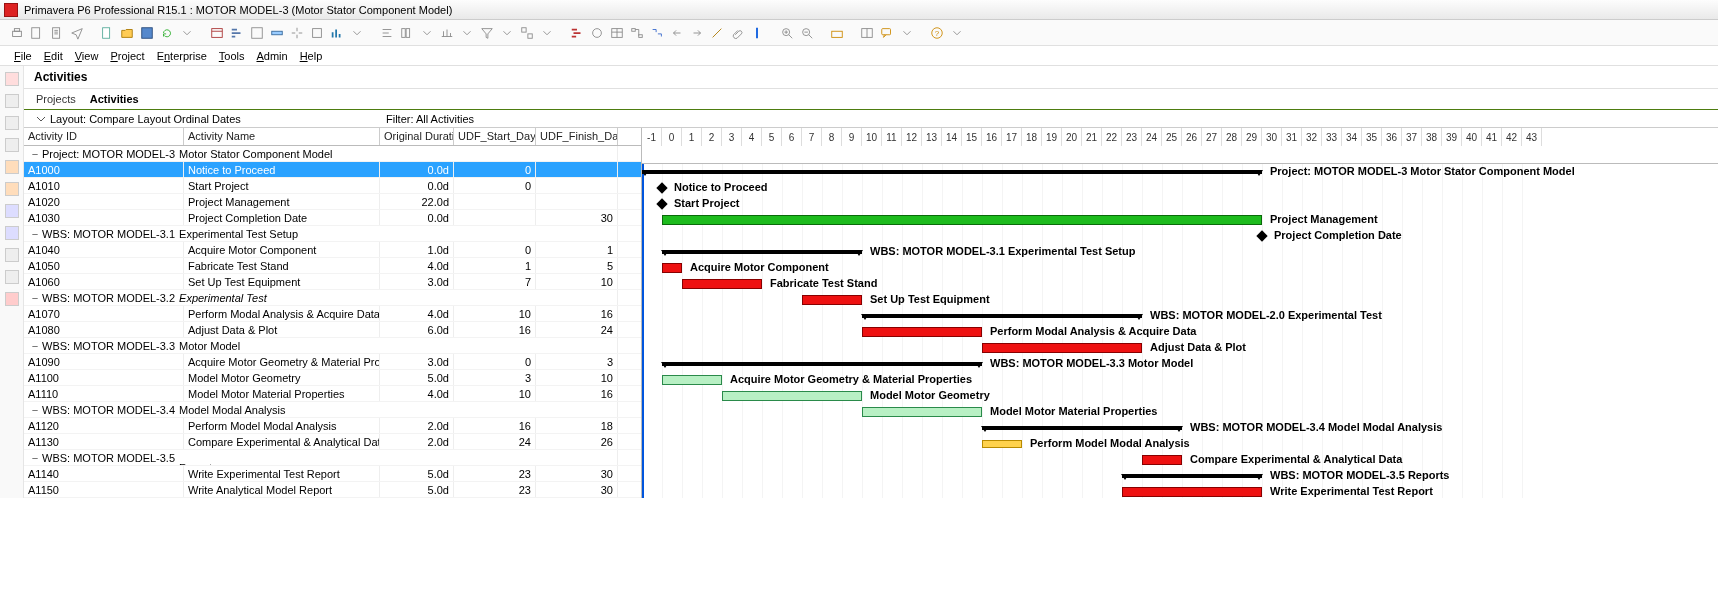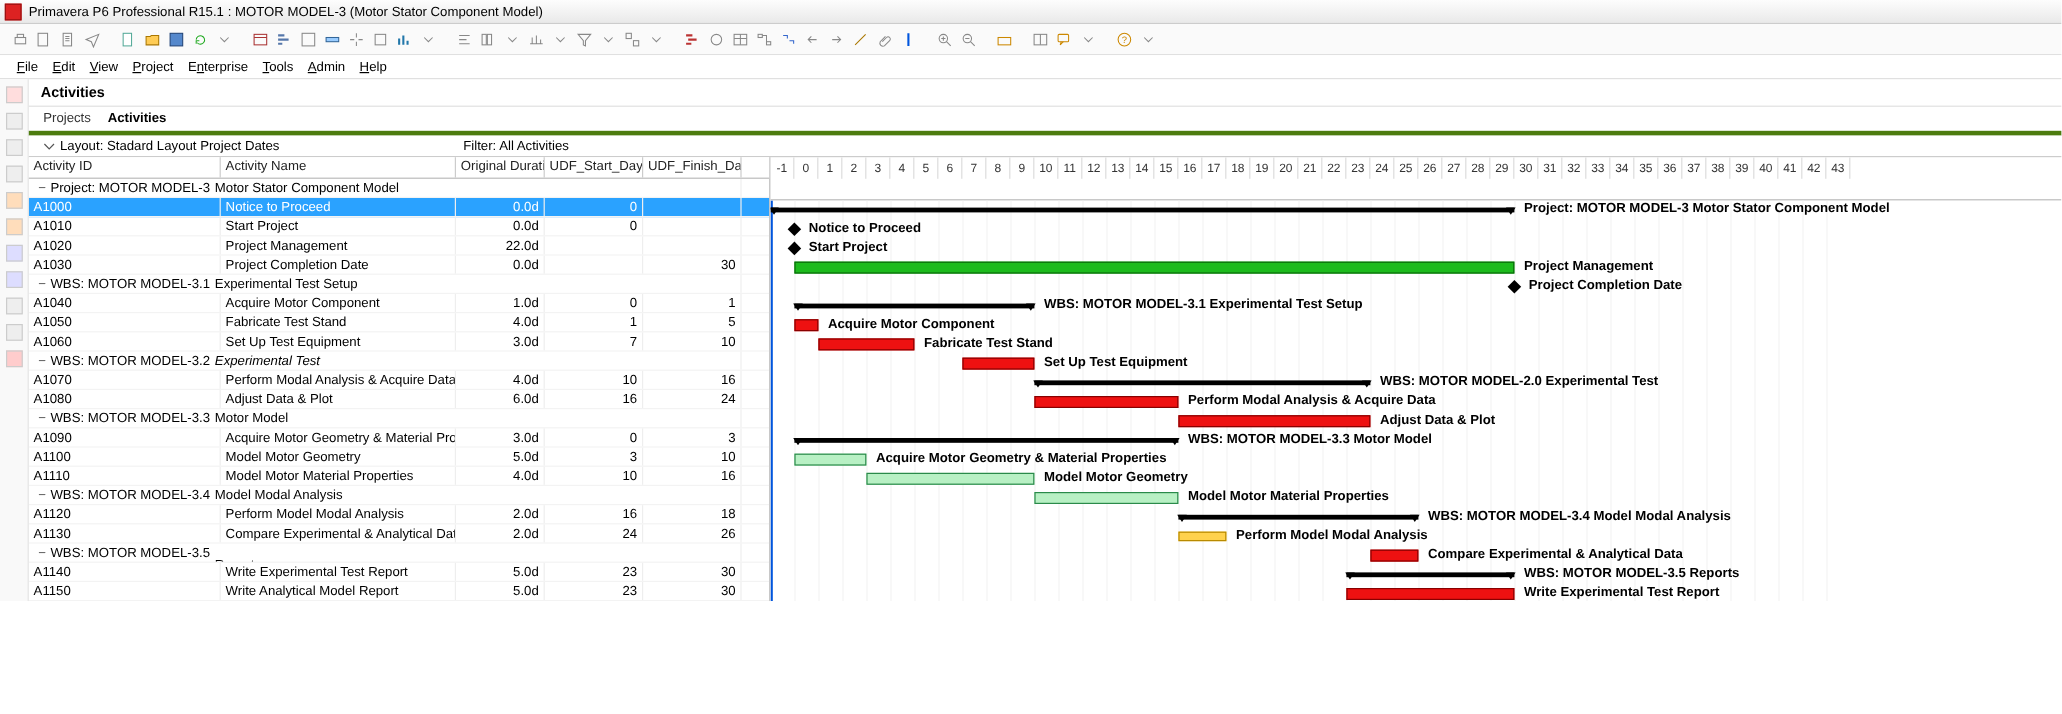--- a/index.html
+++ b/index.html
@@ -12,21 +12,21 @@
   .tool svg{width:14px;height:14px}
   .tool-sep{width:8px}
   .menubar{height:20px;border-bottom:1px solid #e0e0e0;display:flex;align-items:center;gap:4px;padding:0 10px;background:#fff}
   .menu-item{padding:2px 4px;cursor:pointer}
   .menu-item .ul{text-decoration:underline}
   .main{display:flex;height:calc(100% - 66px)}
   .left-tools{width:24px;border-right:1px solid #e5e5e5;background:#f9f9f9;display:flex;flex-direction:column;align-items:center;gap:8px;padding-top:6px}
   .left-tools .lt{width:14px;height:14px;background:#eee;border:1px solid #ccc;cursor:pointer}
   .content{flex:1;display:flex;flex-direction:column}
   .section-header{padding:4px 10px;font-weight:bold;font-size:12px;border-bottom:1px solid #e0e0e0}
-  .tabs{display:flex;gap:14px;padding:4px 12px;font-weight:bold;border-bottom:4px solid #4d7c0f}
+  .tabs{display:flex;gap:14px;padding:4px 12px;font-weight:bold;border-bottom:1px solid #4d7c0f}
   .tabs .tab.inactive{font-weight:normal;color:#333}
   .layout-bar{display:flex;border-bottom:1px solid #ccc;height:18px;align-items:center;font-size:11px;background:#fff}
   .layout-bar .lb-left{width:356px;padding-left:12px;display:flex;align-items:center;gap:4px}
   .layout-bar .lb-left .chev{width:10px;height:10px}
   .layout-bar .lb-filter{padding-left:6px}
   
   .grid-split{display:flex;flex:1;min-height:0}
   .table-pane{width:618px;display:flex;flex-direction:column;border-right:1px solid #bbb}
   .thead{display:flex;border-bottom:1px solid #bbb;height:18px;background:#fff}
   .th{border-right:1px solid #ccc;padding:2px 4px;color:#222;white-space:nowrap;overflow:hidden}
@@ -350,21 +350,21 @@
     <div class="section-header">Activities</div>
     <div class="tabs">
       <span class="tab inactive">Projects</span>
       <span class="tab">Activities</span>
     </div>
     <div class="layout-bar">
       <div class="lb-left">
         <svg class="chev" viewBox="0 0 10 10">
             <path d="M1 3l4 4 4-4" fill="none" stroke="#555"></path>
           </svg>
-        <span>Layout: Stadard Layout Project Dates</span>
+        <span>Layout: Compare Layout Ordinal Dates</span>
       </div>
       <div class="lb-filter">Filter: All Activities</div>
     </div>
     <div class="grid-split">
       <div class="table-pane">
         <div class="thead">
           <div class="th c-id">Activity ID</div>
           <div class="th c-name">Activity Name</div>
           <div class="th c-dur">Original Duration</div>
           <div class="th c-sd">UDF_Start_Day</div>

